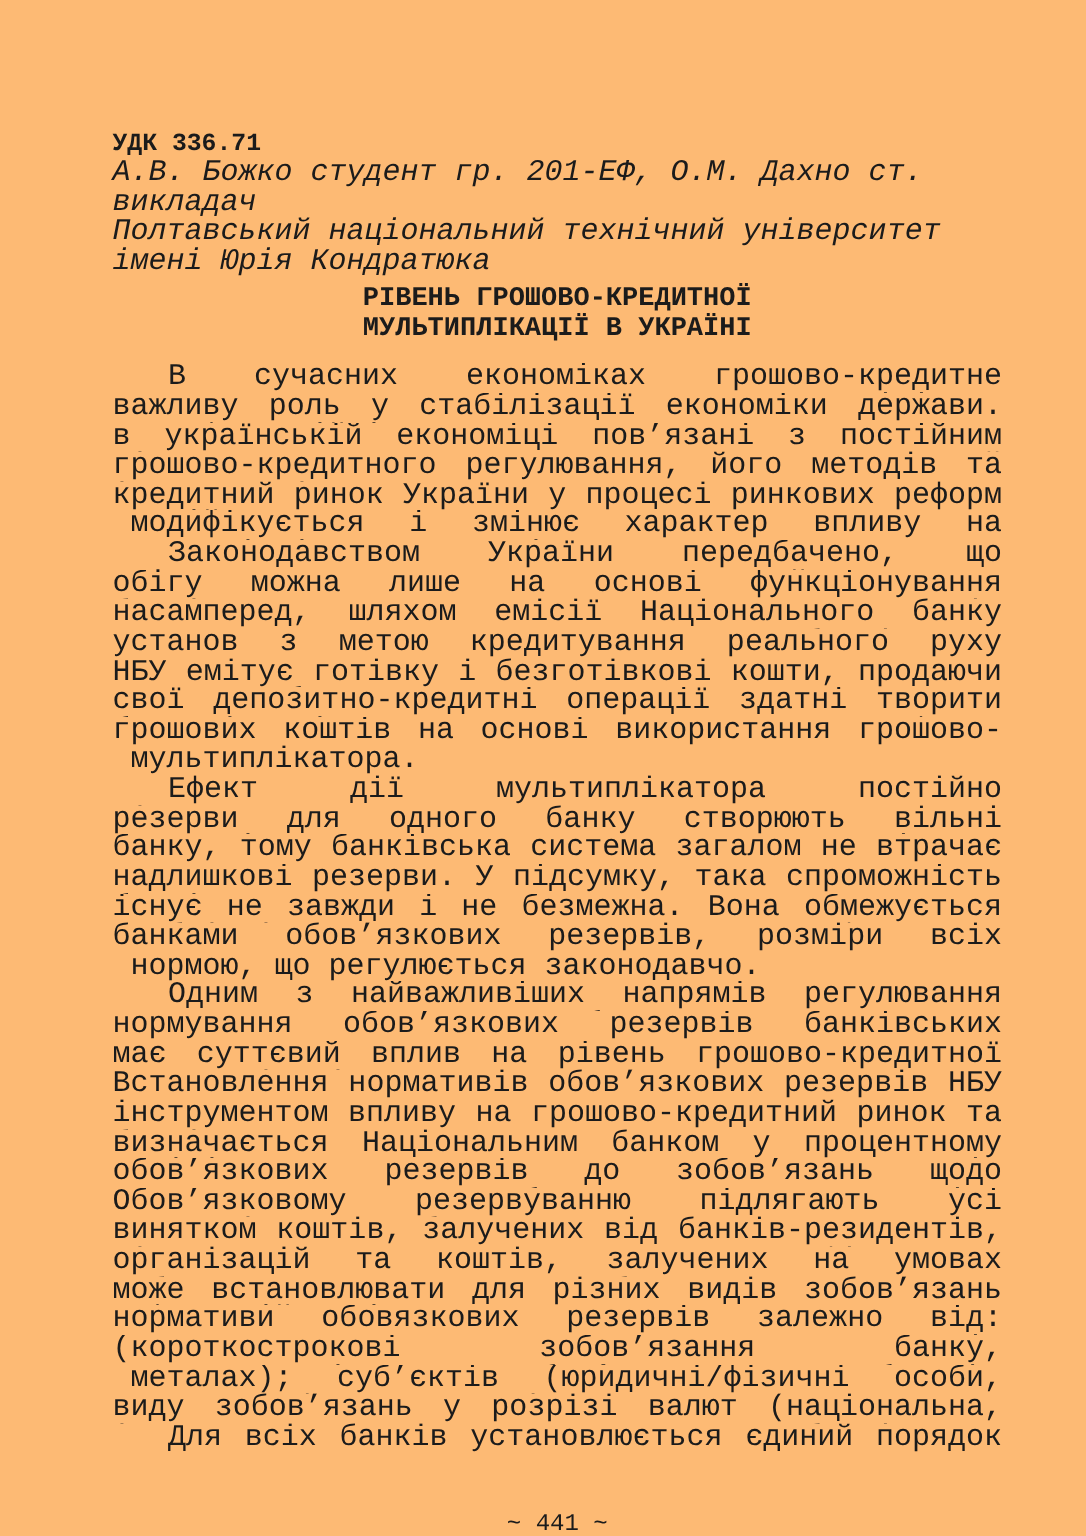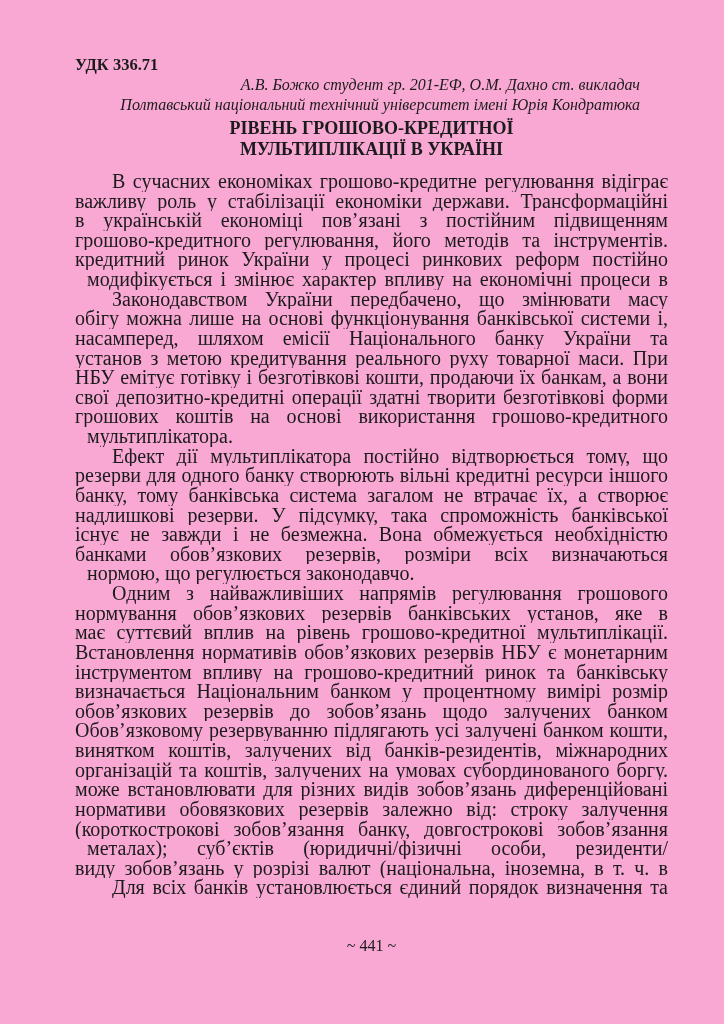--- a/index.html
+++ b/index.html
@@ -4,36 +4,36 @@
 <style>
   html, body {
     margin: 0;
     padding: 0;
     background: #ffffff;
   }
   .page {
     position: relative;
     width: 724px;
     height: 1024px;
-    background: #f9a8d4;
-    font-family: Liberation Serif, serif;
+    background: #fdba74;
+    font-family: Liberation Mono, monospace;
     color: #1b1b1b;
     overflow: hidden;
     box-sizing: border-box;
-    padding: 55px 56px 0 75px;
+    padding: 86px 56px 0 75px;
   }
   .udc {
     font-weight: bold;
     font-size: 16.5px;
     line-height: 20px;
   }
   .authors {
-    text-align: right;
+    text-align: left;
     font-style: italic;
-    font-size: 16px;
+    font-size: 20px;
     line-height: 19.64px;
     padding-right: 28px;
   }
   .title {
     margin: 4px 0 0 0;
     text-align: center;
     font-weight: bold;
     font-size: 18px;
     line-height: 20.6px;
   }

